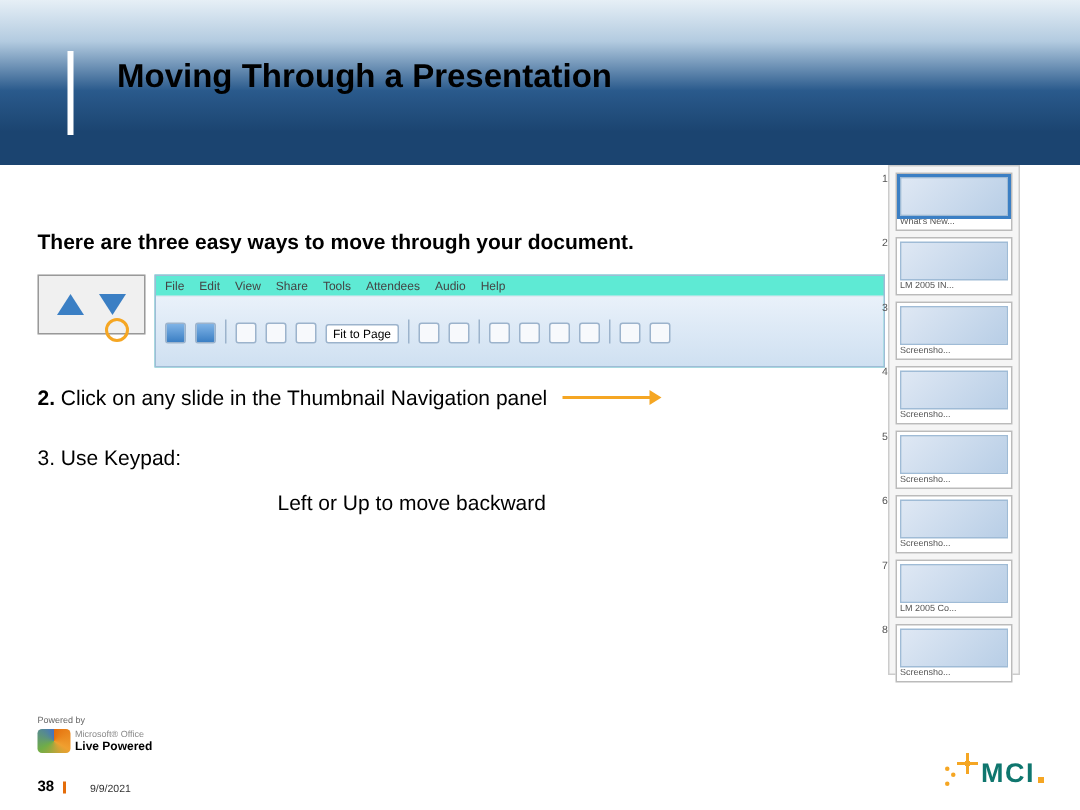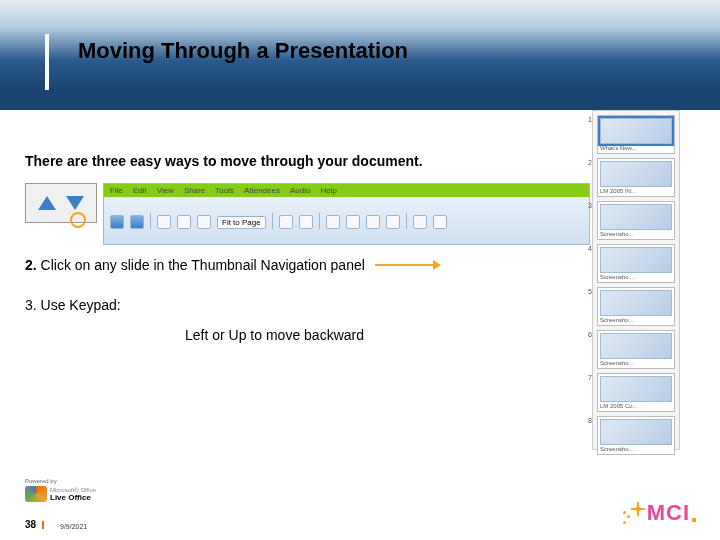--- a/index.html
+++ b/index.html
@@ -15,21 +15,21 @@
   .item { font-size: 14px; margin-bottom: 10px; }
   .bold { font-weight: bold; }
 
   
   .toolbar-row { display:flex; align-items:flex-start; gap:6px; margin: 4px 0 12px 0; }
   .arrowbox { width: 72px; height: 40px; border:1px solid #999; background:#f0f0f0; display:flex; align-items:center; justify-content:center; gap:10px; position:relative; }
   .arrowbox::after { content:""; position:absolute; bottom:-6px; right:10px; width:12px; height:12px; border:2px solid #f5a623; border-radius:50%; }
   .arrow-up, .arrow-down { width:0; height:0; }
   .arrow-up { border-left:9px solid transparent; border-right:9px solid transparent; border-bottom:14px solid #3b7fc4; }
   .arrow-down { border-left:9px solid transparent; border-right:9px solid transparent; border-top:14px solid #3b7fc4; }
-  .menubar { flex:1; border:1px solid #9fbbd6; background:#84cc16; }
+  .menubar { flex:1; border:1px solid #9fbbd6; background:#5eead4; }
   .menu-top { font-size:8px; color:#444; padding:2px 6px; border-bottom:1px solid #dfe8f1; display:flex; gap:10px; }
   .menu-icons { background:linear-gradient(#e9f1fa,#cfe0f1); padding:15px 6px; display:flex; align-items:flex-end; gap:6px; }
   .mini { width:14px; height:14px; background:#f7f9fc; border:1px solid #9cb3cc; border-radius:2px; }
   .mini.blue { background:linear-gradient(#7fb3e6,#3b7fc4); }
   .fit { font-size:8px; padding:1px 4px; background:#fff; border:1px solid #9cb3cc; border-radius:2px; }
   .sep { width:1px; height:16px; background:#9cb3cc; }
 
   .item2-row { display:flex; align-items:center; gap:10px; }
   .line-arrow { flex:0 0 60px; height:2px; background:#f5a623; position:relative; }
   .line-arrow::after { content:""; position:absolute; right:-6px; top:-4px; border-left:8px solid #f5a623; border-top:5px solid transparent; border-bottom:5px solid transparent; }
@@ -63,21 +63,21 @@
   .date { position:absolute; bottom:10px; left:60px; font-size:7px; color:#333; }
 
   
   .mci { position:absolute; bottom:14px; right:30px; display:flex; align-items:flex-end; gap:4px; }
   .mci-star { position:relative; width:22px; height:22px; }
   .mci-star .dot { position:absolute; width:3px; height:3px; background:#f5a623; border-radius:50%; }
   .mci-star .burst { position:absolute; right:0; top:0; width:10px; height:10px; background:radial-gradient(#f5a623 30%, transparent 31%); }
   .mci-star .burst::before,.mci-star .burst::after { content:""; position:absolute; background:#f5a623; }
   .mci-star .burst::before { width:14px; height:2px; top:4px; left:-2px; }
   .mci-star .burst::after { width:2px; height:14px; top:-2px; left:4px; }
-  .mci-txt { font-size:22px; font-weight:bold; color:#ec4899; letter-spacing:1px; }
+  .mci-txt { font-size:18px; font-weight:bold; color:#0f766e; letter-spacing:1px; }
   .mci-dot { width:4px; height:4px; background:#f5a623; position:absolute; right:-6px; bottom:4px; }
 </style>
 </head>
 <body>
 
 <div class="banner"></div>
 <div class="title">Moving Through a Presentation</div>
 
 <div class="content">
   <div class="intro">There are three easy ways to move through your document.</div>
@@ -177,21 +177,21 @@
     <div class="thumb-cap">Screensho...</div>
   </div>
 </div>
 
 <div class="powered">
   <div class="powered-txt">Powered by</div>
   <div class="lm-logo">
     <div class="lm-swatch"></div>
     <div class="lm-text">
       <div class="ms">Microsoft® Office</div>
-      <div class="lm">Live Office</div>
+      <div class="lm">Live Powered</div>
     </div>
   </div>
 </div>
 
 <div class="slidenum">38</div>
 <div class="date">9/9/2021</div>
 
 <div class="mci">
   <div class="mci-star">
     <div class="dot" style="left:2px;bottom:2px"></div>

